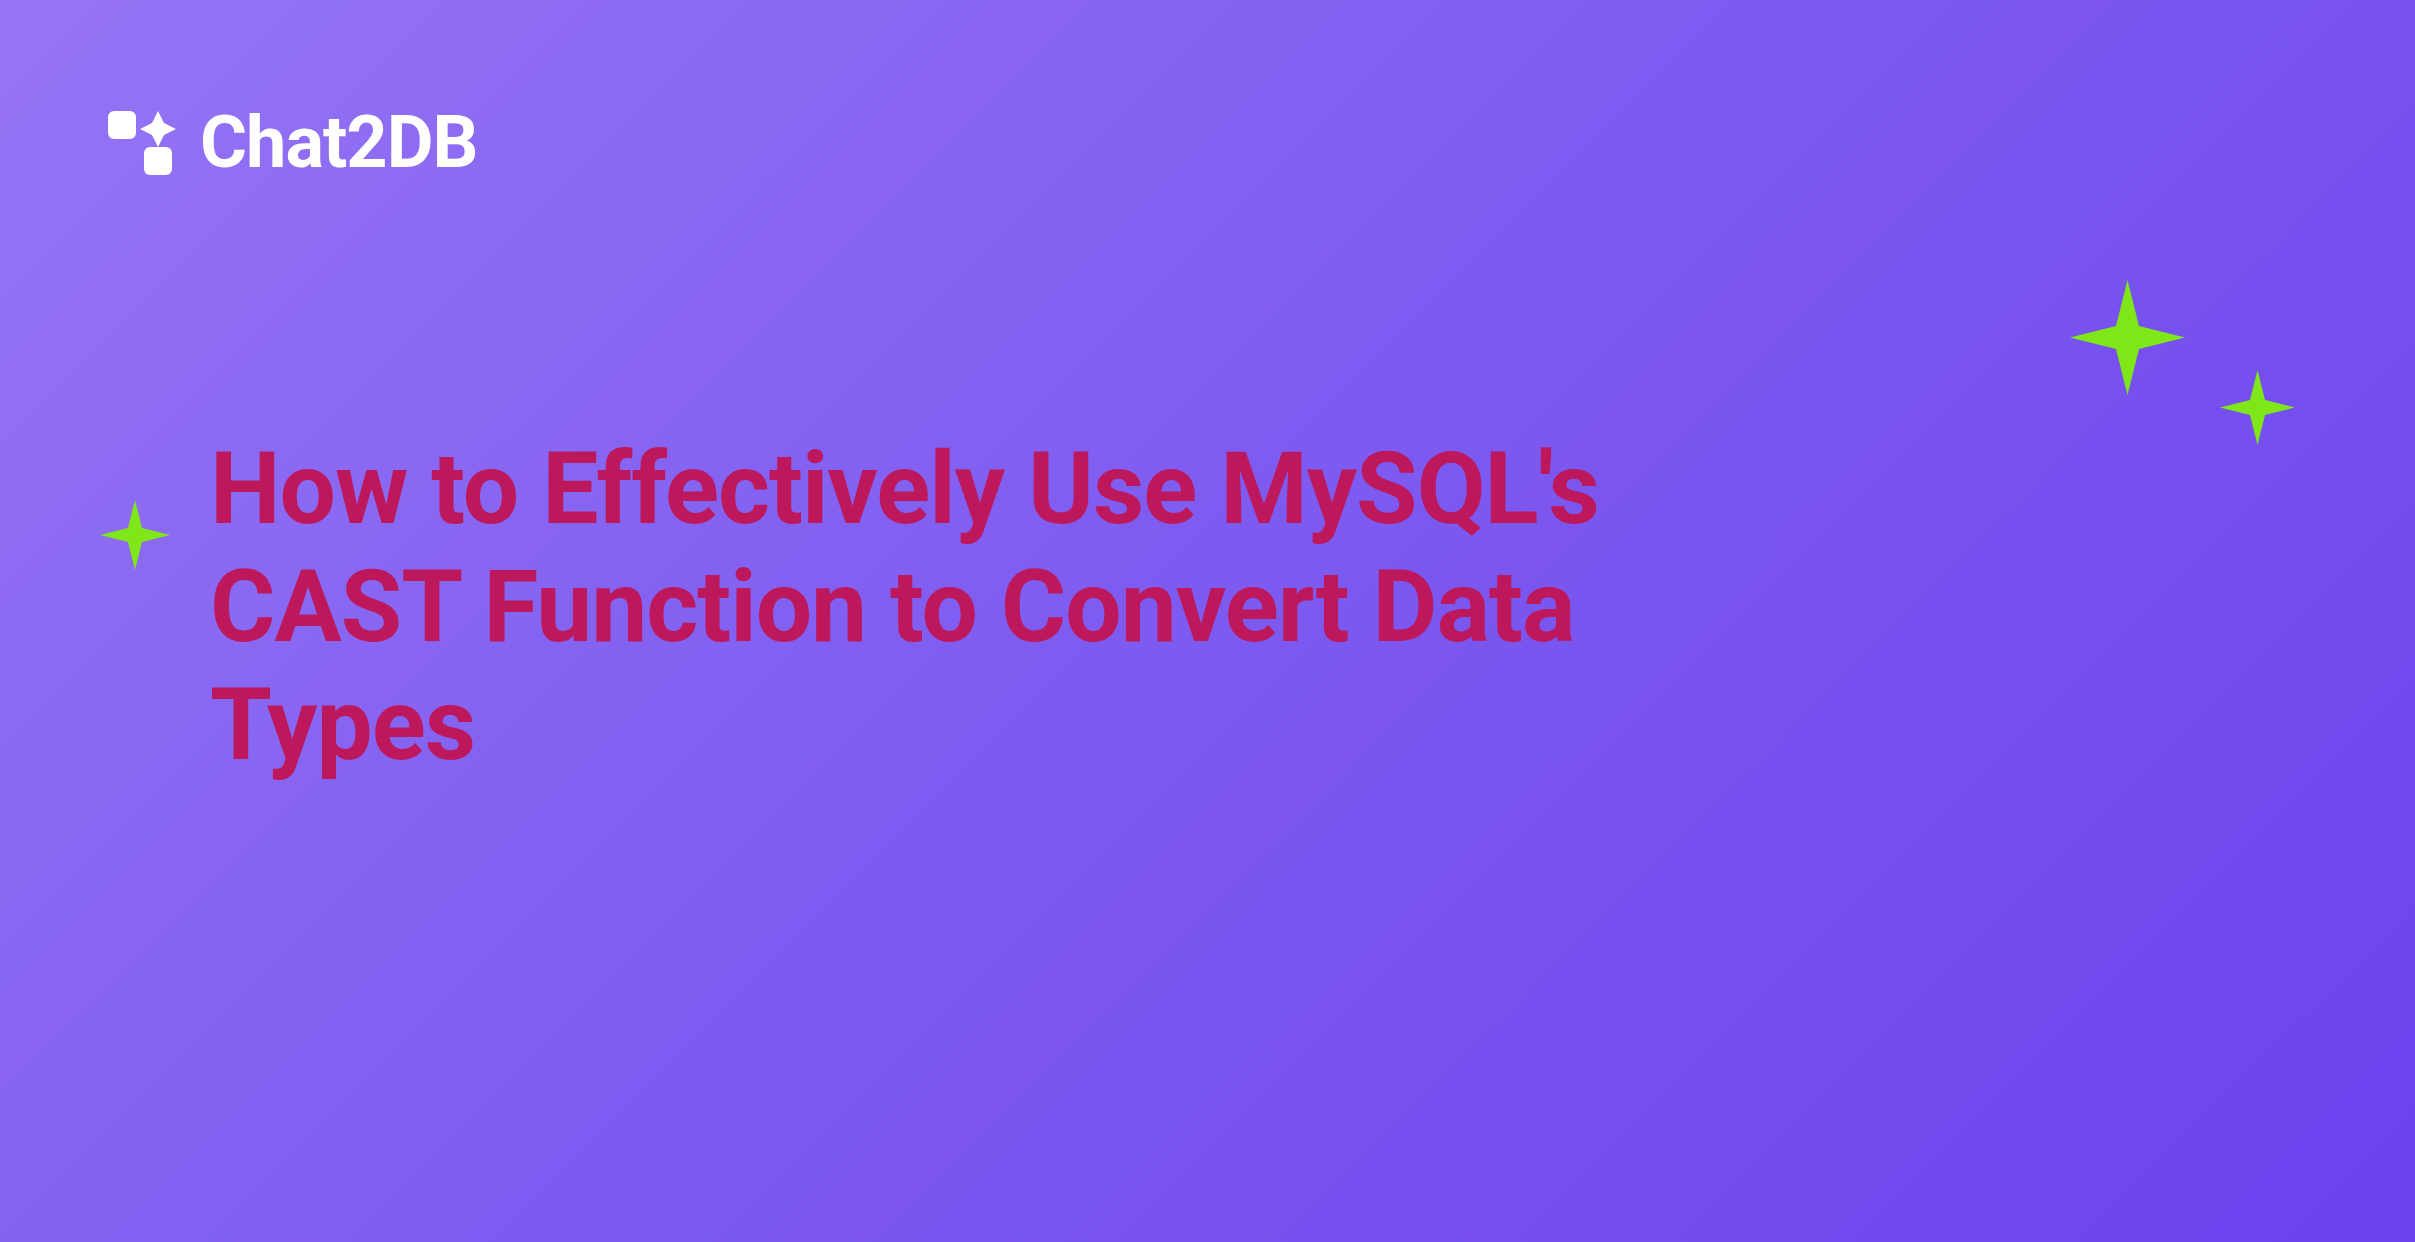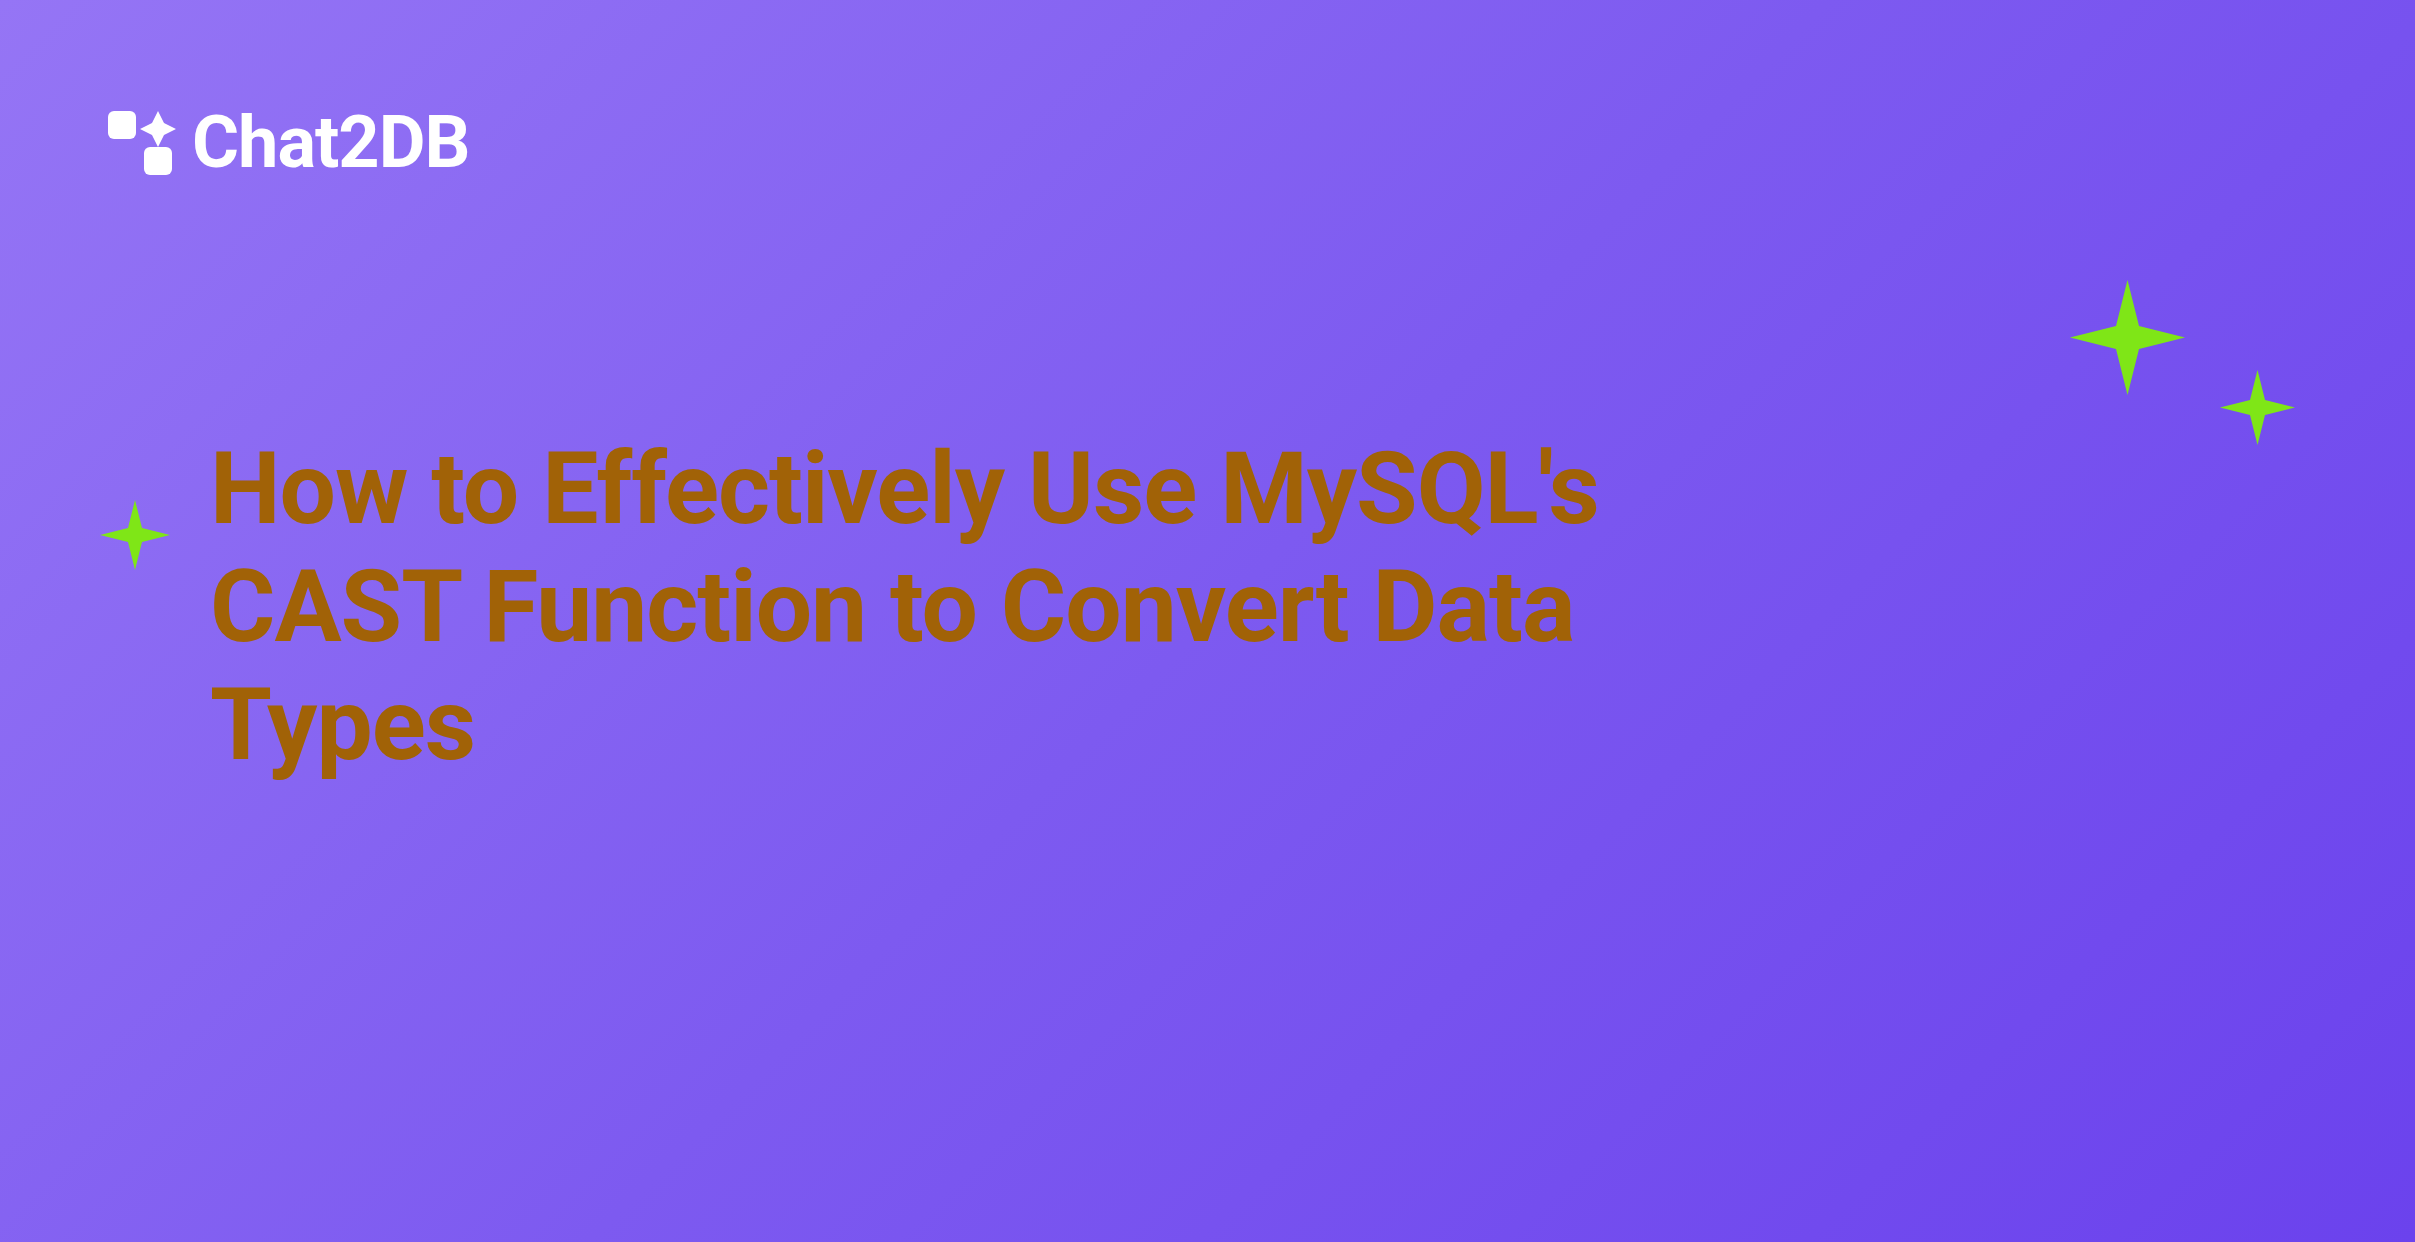--- a/index.html
+++ b/index.html
@@ -16,41 +16,41 @@
       position: relative;
       overflow: hidden;
     }
     
     .logo-container {
       position: absolute;
       top: 100px;
       left: 100px;
       display: flex;
       align-items: center;
-      gap: 12px;
+      gap: 20px;
     }
     
     .logo-icon {
       width: 80px;
       height: 80px;
       position: relative;
     }
     
     .logo-text {
       color: #ffffff;
       font-size: 72px;
       font-weight: 700;
       letter-spacing: -1px;
     }
     
     .title {
       position: absolute;
       top: 430px;
       left: 210px;
-      color: #a16207;
+      color: #be185d;
       font-size: 100px;
       font-weight: 700;
       line-height: 1.18;
       max-width: 1600px;
       letter-spacing: -1px;
     }
     
     .sparkle {
       position: absolute;
     }

